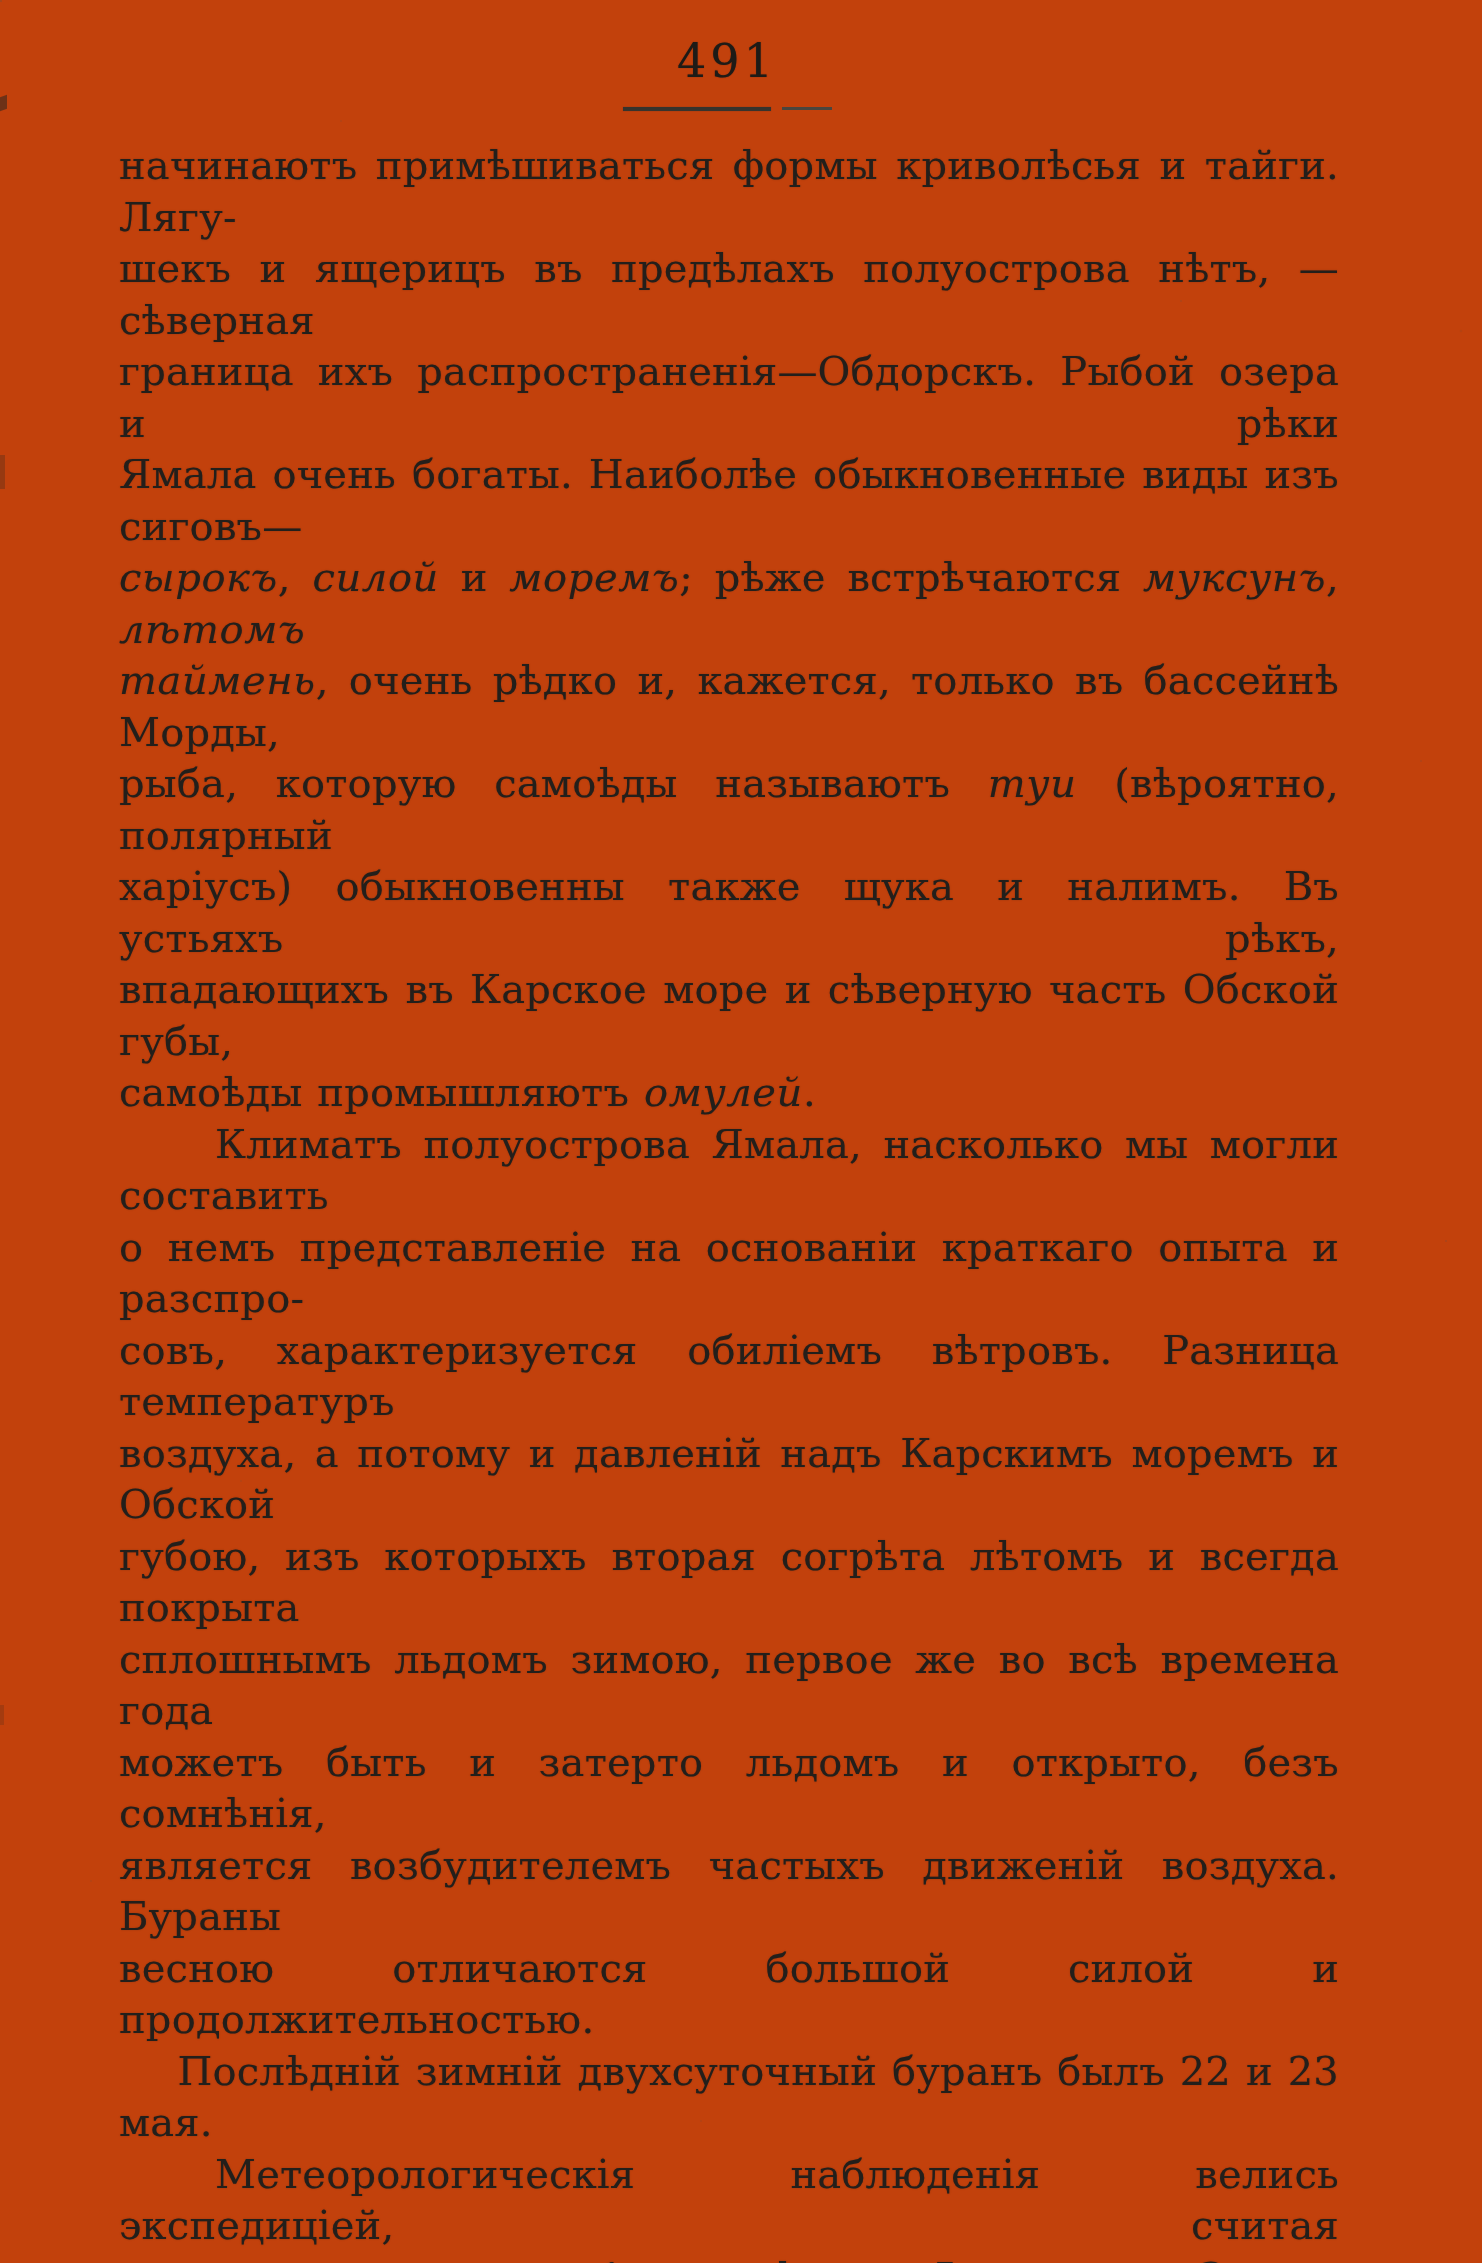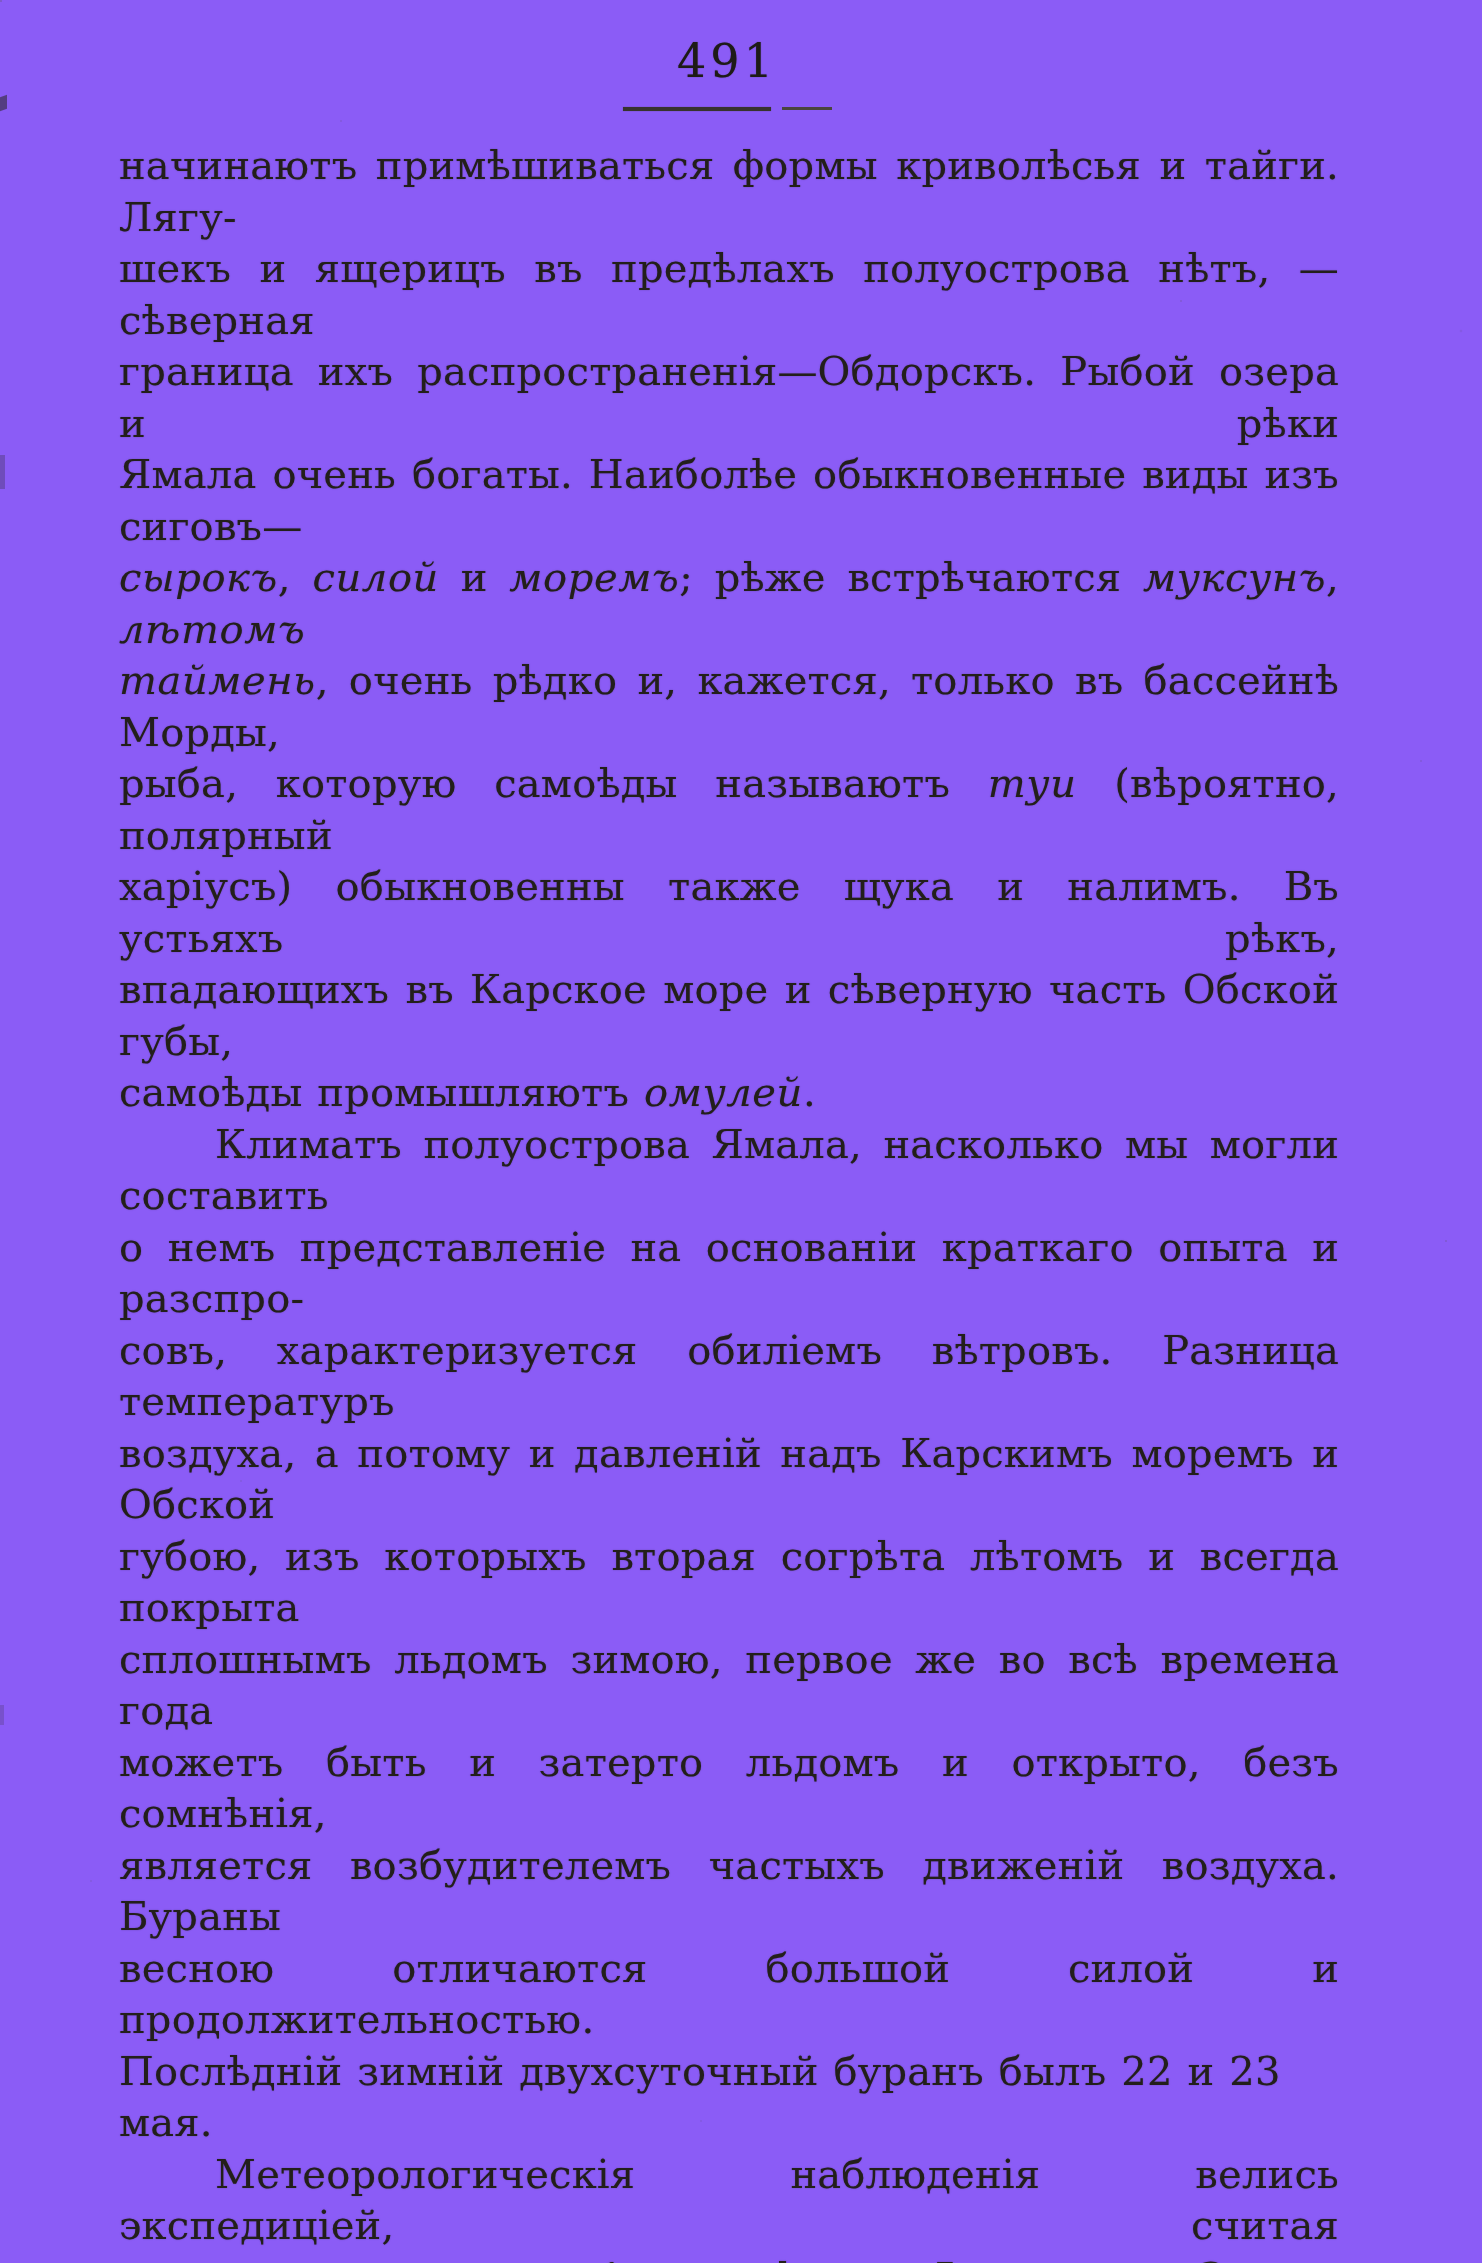--- a/index.html
+++ b/index.html
@@ -39,28 +39,28 @@
   .rule .seg2{width:50px;height:3px;margin-left:11px;background:#4a453e;}
 
   .text-col{
     position:absolute;left:95px;top:140px;width:1244px;
     font-size:40px;line-height:51.5px;
     letter-spacing:.2px;word-spacing:2px;
     text-shadow:0 0 1.2px rgba(35,31,27,.5);
   }
   .para{margin:0;padding:0;}
   .line{text-align:justify;text-align-last:justify;white-space:normal;margin-left:24px;}
-  .line.last{text-align:left;text-align-last:left;}
+  .line.last{text-align:right;text-align-last:left;}
   .line.indent{text-indent:96px;}
   .line i{font-style:italic;letter-spacing:.6px;}
 </style>
 </head>
 <body>
 
-<div class="page" style="background: #8b5cf6; color: rgb(35, 31, 27);">
+<div class="page" style="background: #c2410c; color: rgb(35, 31, 27);">
   <div class="speckles"></div>
   <div class="edge-mark m1"></div>
   <div class="edge-mark m2"></div>
   <div class="edge-mark m3"></div>
 
   <header class="header">
     <div class="page-number">491</div>
     <div class="rule">
       <span class="seg seg1"></span><span class="seg seg2"></span>
     </div>

